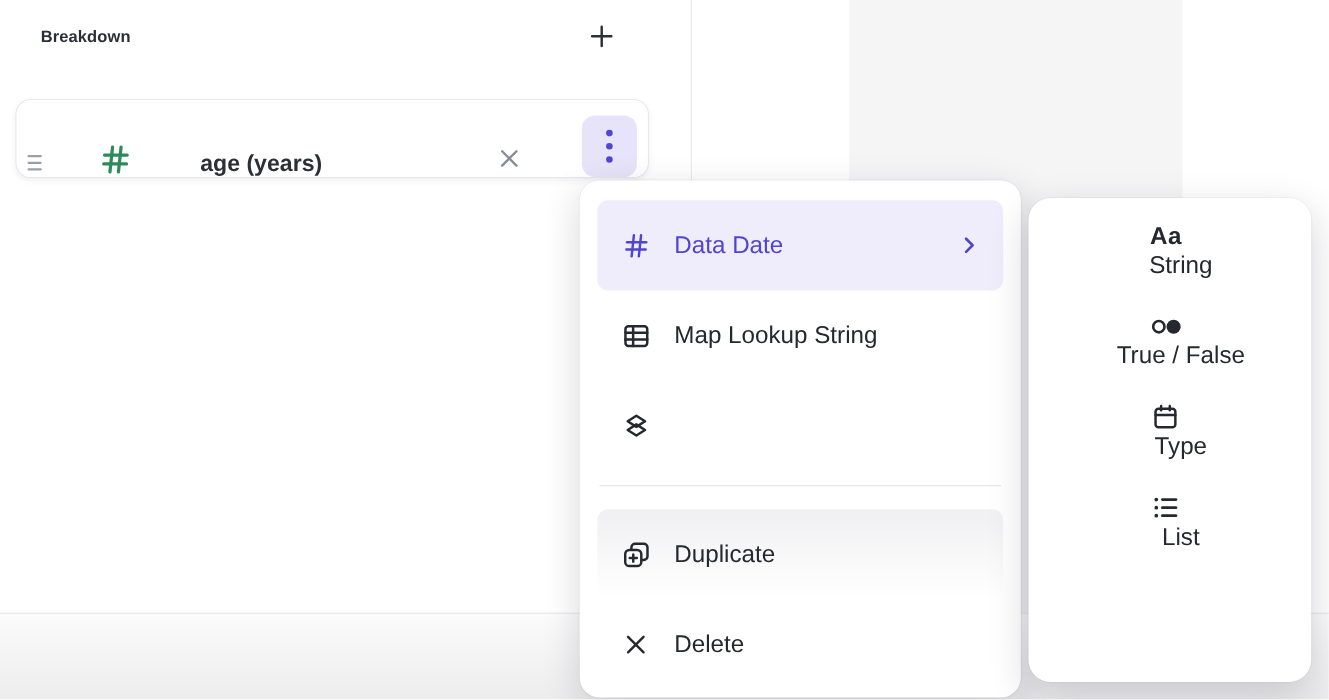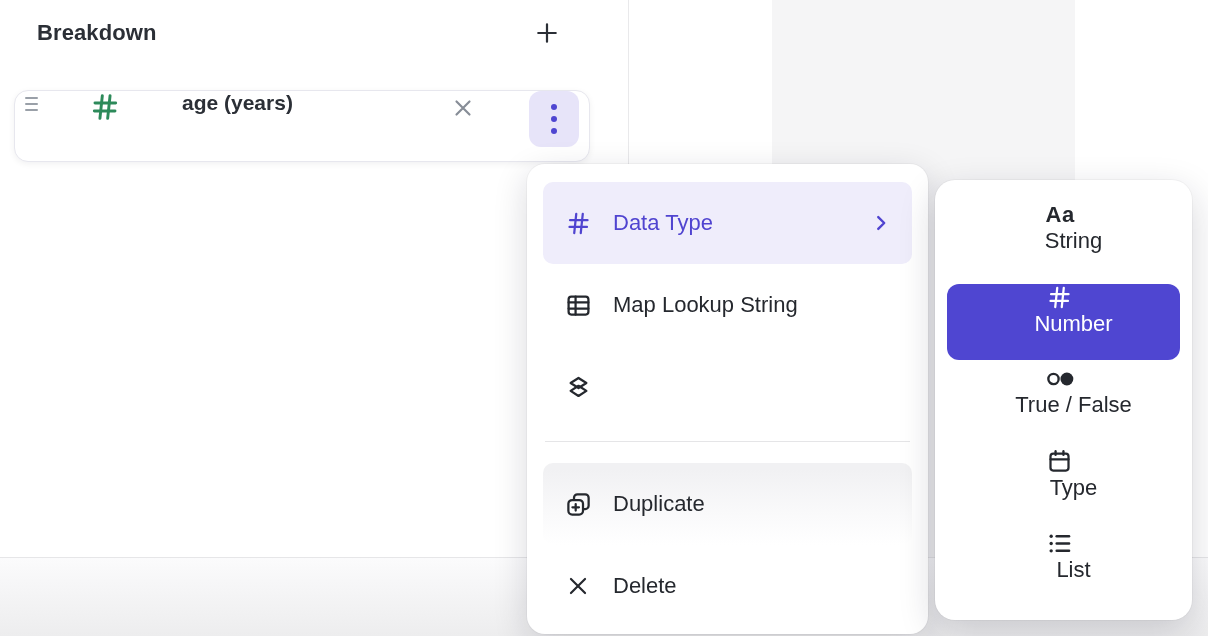--- a/index.html
+++ b/index.html
@@ -16,29 +16,29 @@
   .v-divider { position: absolute; left: 628px; top: 0; width: 1px; height: 557px; background: #e9e9eb; }
   .content-bg { position: absolute; left: 772px; top: 0; width: 303px; height: 557px; background: #f5f5f6; }
   .footer-band {
     position: absolute; left: 0; top: 557px; width: 1208px; height: 79px;
     border-top: 1px solid #e6e6e8;
     background: linear-gradient(180deg, #fbfbfc 0%, #ededee 100%);
   }
 
   
   .panel-header { position: absolute; left: 37px; top: 16px; width: 525px; height: 34px; display: flex; align-items: center; justify-content: space-between; }
-  .panel-title { font-size: 22px; font-weight: 700; color: #2b2f36; letter-spacing: 0.1px; }
+  .panel-title { font-size: 15px; font-weight: 700; color: #2b2f36; letter-spacing: 0.1px; }
   .add-btn { width: 30px; height: 30px; display: flex; align-items: center; justify-content: center; cursor: pointer; color: #2b2f36; background: none; border: none; }
 
   
   .field-card {
     position: absolute; left: 14px; top: 90px; width: 576px; height: 72px;
     background: #ffffff; border: 1px solid #e7e7ee; border-radius: 14px;
     box-shadow: 0 2px 6px rgba(20,20,40,0.06);
-    display: flex; align-items: flex-start; padding: 0 10px 0 8px; z-index: 2; gap: 39px;
+    display: flex; align-items: flex-end; padding: 0 10px 0 8px; z-index: 2; gap: 39px;
   }
   .drag-handle { display: flex; flex-direction: column; gap: 4px; padding: 6px 2px; cursor: grab; }
   .drag-handle span { display: block; width: 13px; height: 2px; background: #9aa0a8; border-radius: 1px; }
   .field-type-icon { color: #2d8a5a; margin-left: 10px; display: flex; }
   .field-label { margin-left: 22px; font-size: 21px; font-weight: 600; color: #2b2f36; flex: 1; }
   .field-remove { background: none; border: none; color: #878d97; display: flex; align-items: center; justify-content: center; width: 34px; height: 34px; cursor: pointer; }
   .field-options {
     margin-left: 10px; width: 50px; height: 56px; border-radius: 12px;
     background: #e7e4f9; border: none; display: flex; flex-direction: column;
     align-items: center; justify-content: center; gap: 6px; cursor: pointer;
@@ -134,21 +134,21 @@
 
     <div class="menu-row active">
       <span class="mi">
         <svg width="27" height="27" viewBox="0 0 24 24" fill="none" stroke="#5044d0" stroke-width="2" stroke-linecap="round">
             <line x1="4.5" y1="9" x2="20" y2="9"></line>
             <line x1="4" y1="15" x2="19.5" y2="15"></line>
             <line x1="10" y1="3.5" x2="8.2" y2="20.5"></line>
             <line x1="15.8" y1="3.5" x2="14" y2="20.5"></line>
           </svg>
       </span>
-      <span class="ml">Data Type</span>
+      <span class="ml">Data Date</span>
       <span class="menu-chevron">
         <svg width="22" height="22" viewBox="0 0 24 24" fill="none" stroke="currentColor" stroke-width="2.6" stroke-linecap="round" stroke-linejoin="round">
             <path d="M9 5.5L15.5 12 9 18.5"></path>
           </svg>
       </span>
     </div>
 
     <div class="menu-row">
       <span class="mi">
         <svg width="27" height="27" viewBox="0 0 24 24" fill="none" stroke="#25282e" stroke-width="2" stroke-linecap="round" stroke-linejoin="round">
@@ -197,31 +197,20 @@
 
   <div class="submenu">
 
     <div class="submenu-row">
       <span class="mi">
           <span class="icon-text">Aa</span>
         </span>
       <span class="ml">String</span>
     </div>
 
-    <div class="submenu-row selected">
-      <span class="mi">
-        <svg width="27" height="27" viewBox="0 0 24 24" fill="none" stroke="#ffffff" stroke-width="2" stroke-linecap="round">
-            <line x1="4.5" y1="9" x2="20" y2="9"></line>
-            <line x1="4" y1="15" x2="19.5" y2="15"></line>
-            <line x1="10" y1="3.5" x2="8.2" y2="20.5"></line>
-            <line x1="15.8" y1="3.5" x2="14" y2="20.5"></line>
-          </svg>
-      </span>
-      <span class="ml">Number</span>
-    </div>
 
     <div class="submenu-row">
       <span class="mi">
         <svg width="30" height="26" viewBox="0 0 28 24" fill="none">
             <circle cx="7" cy="12" r="4.8" stroke="#25282e" stroke-width="2.2"></circle>
             <circle cx="19.5" cy="12" r="6" fill="#25282e"></circle>
           </svg>
       </span>
       <span class="ml">True / False</span>
     </div>

